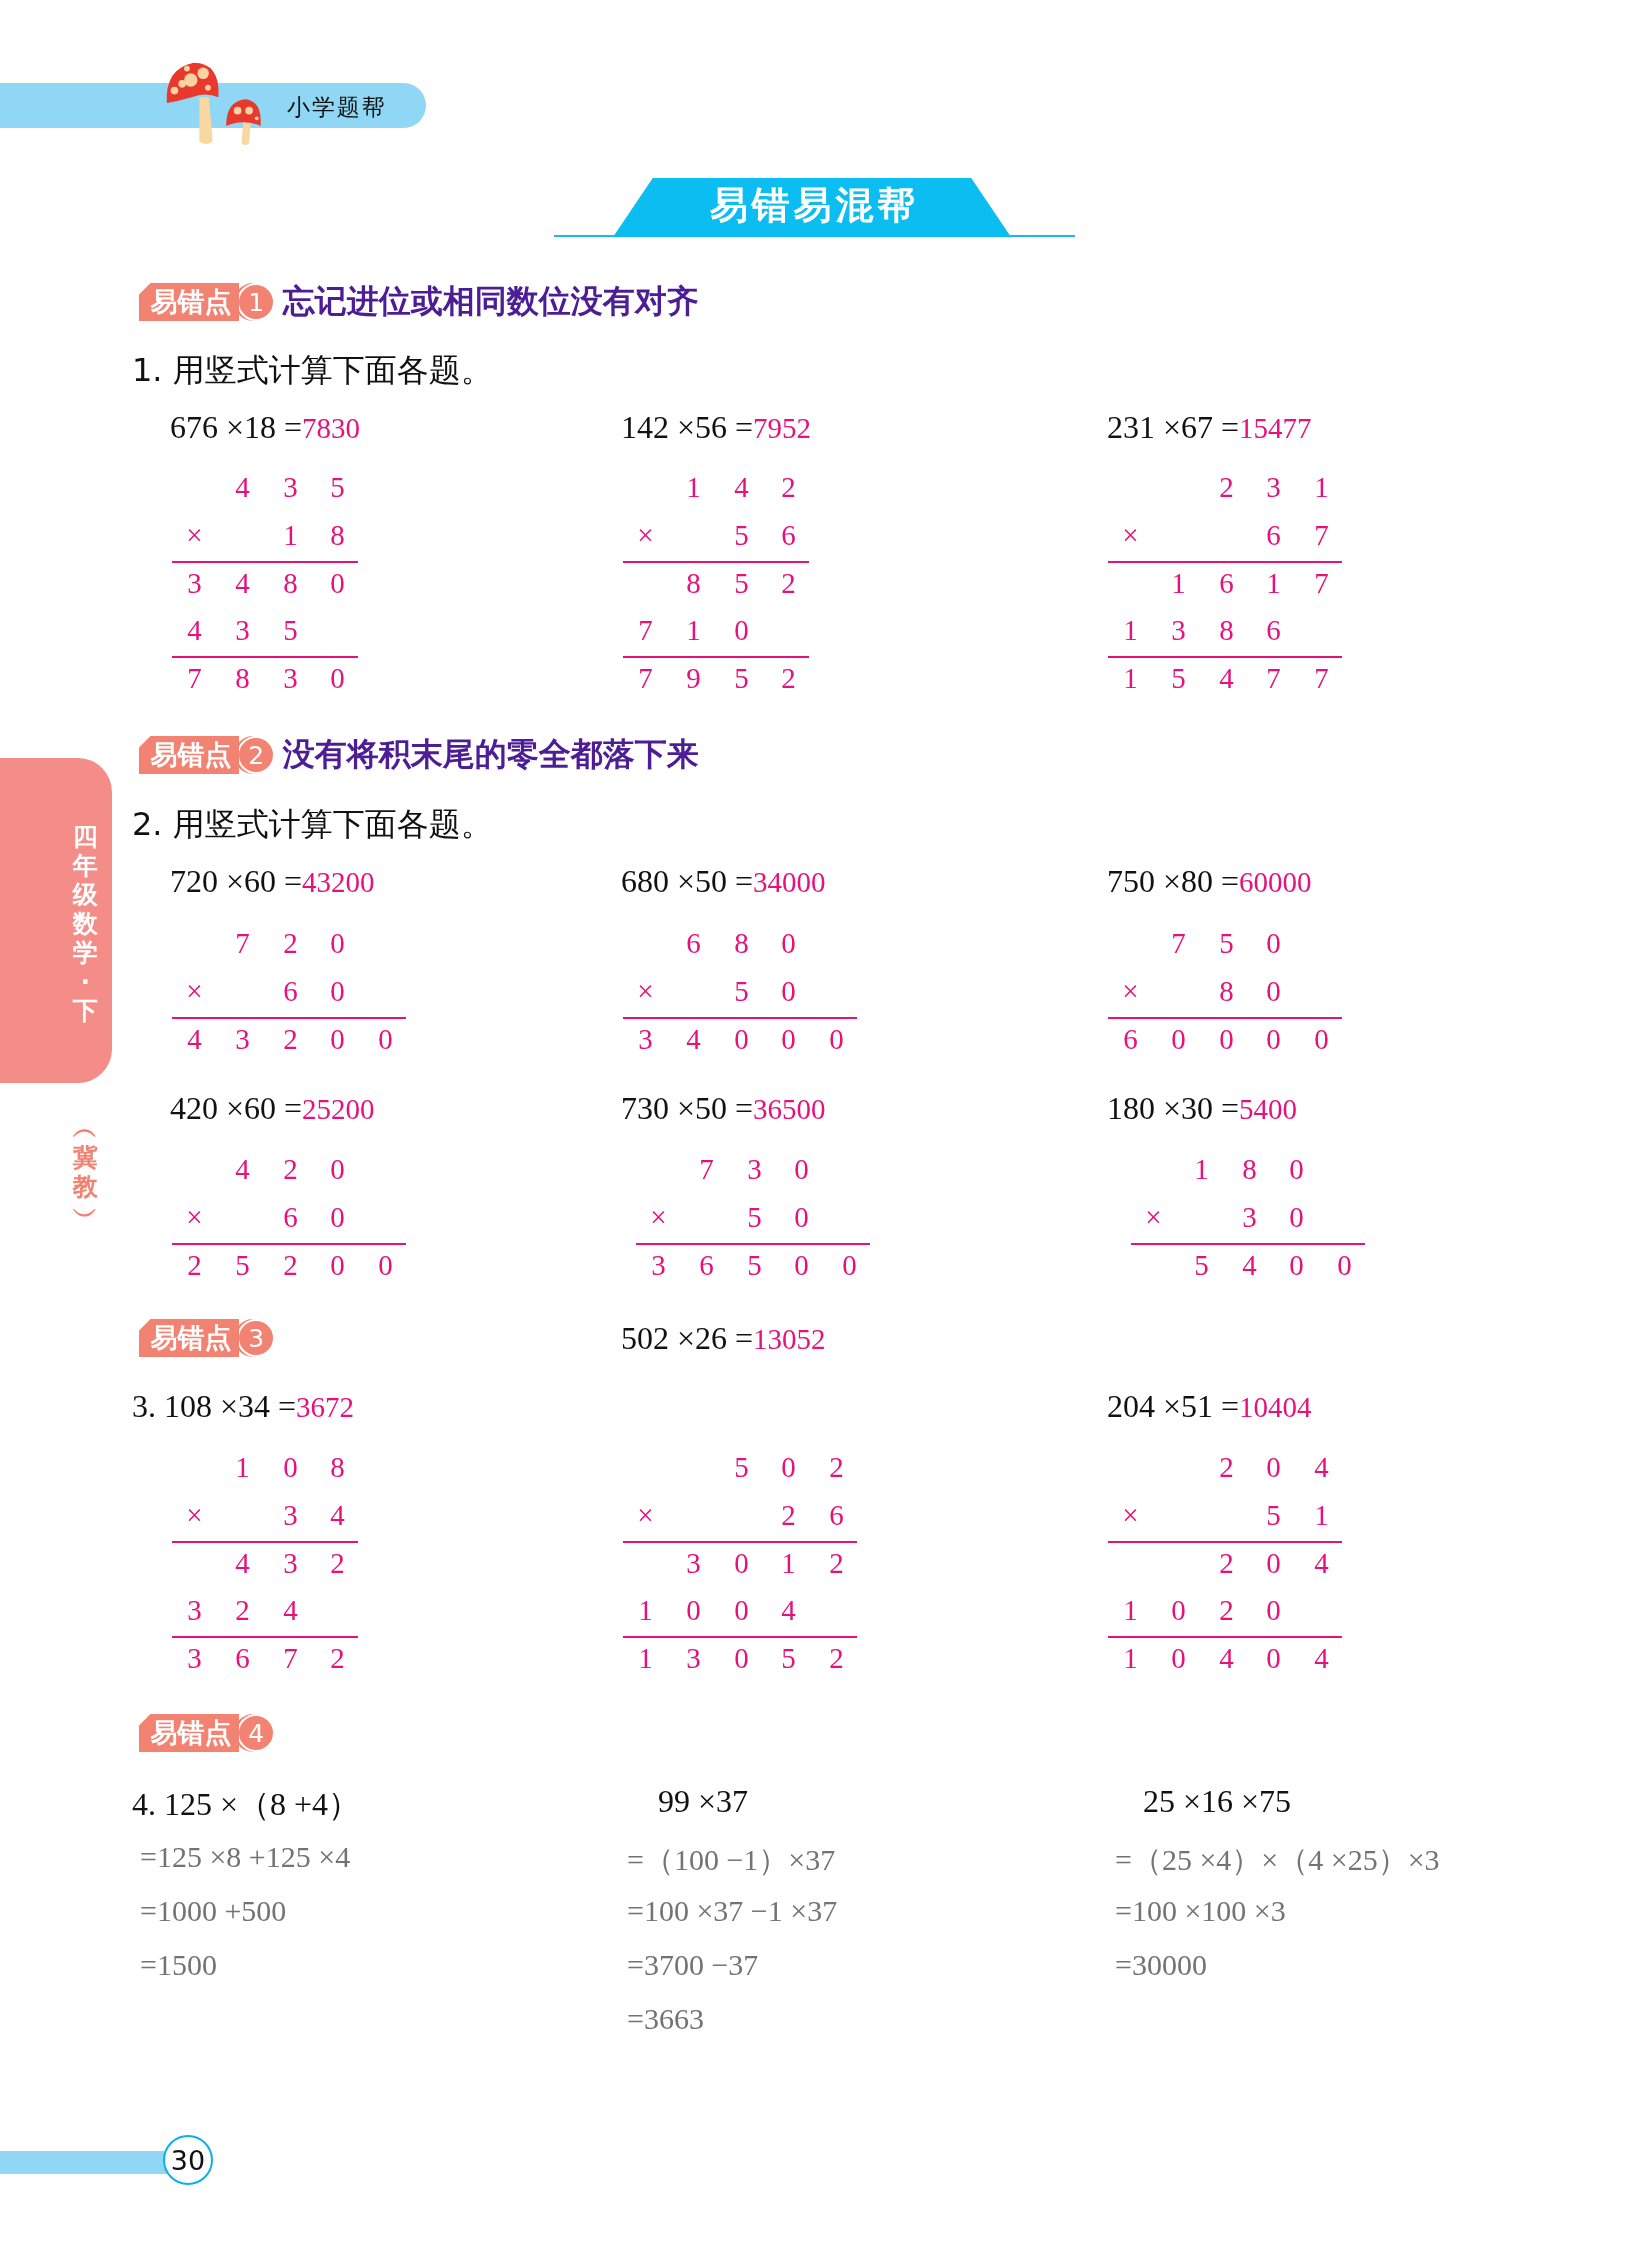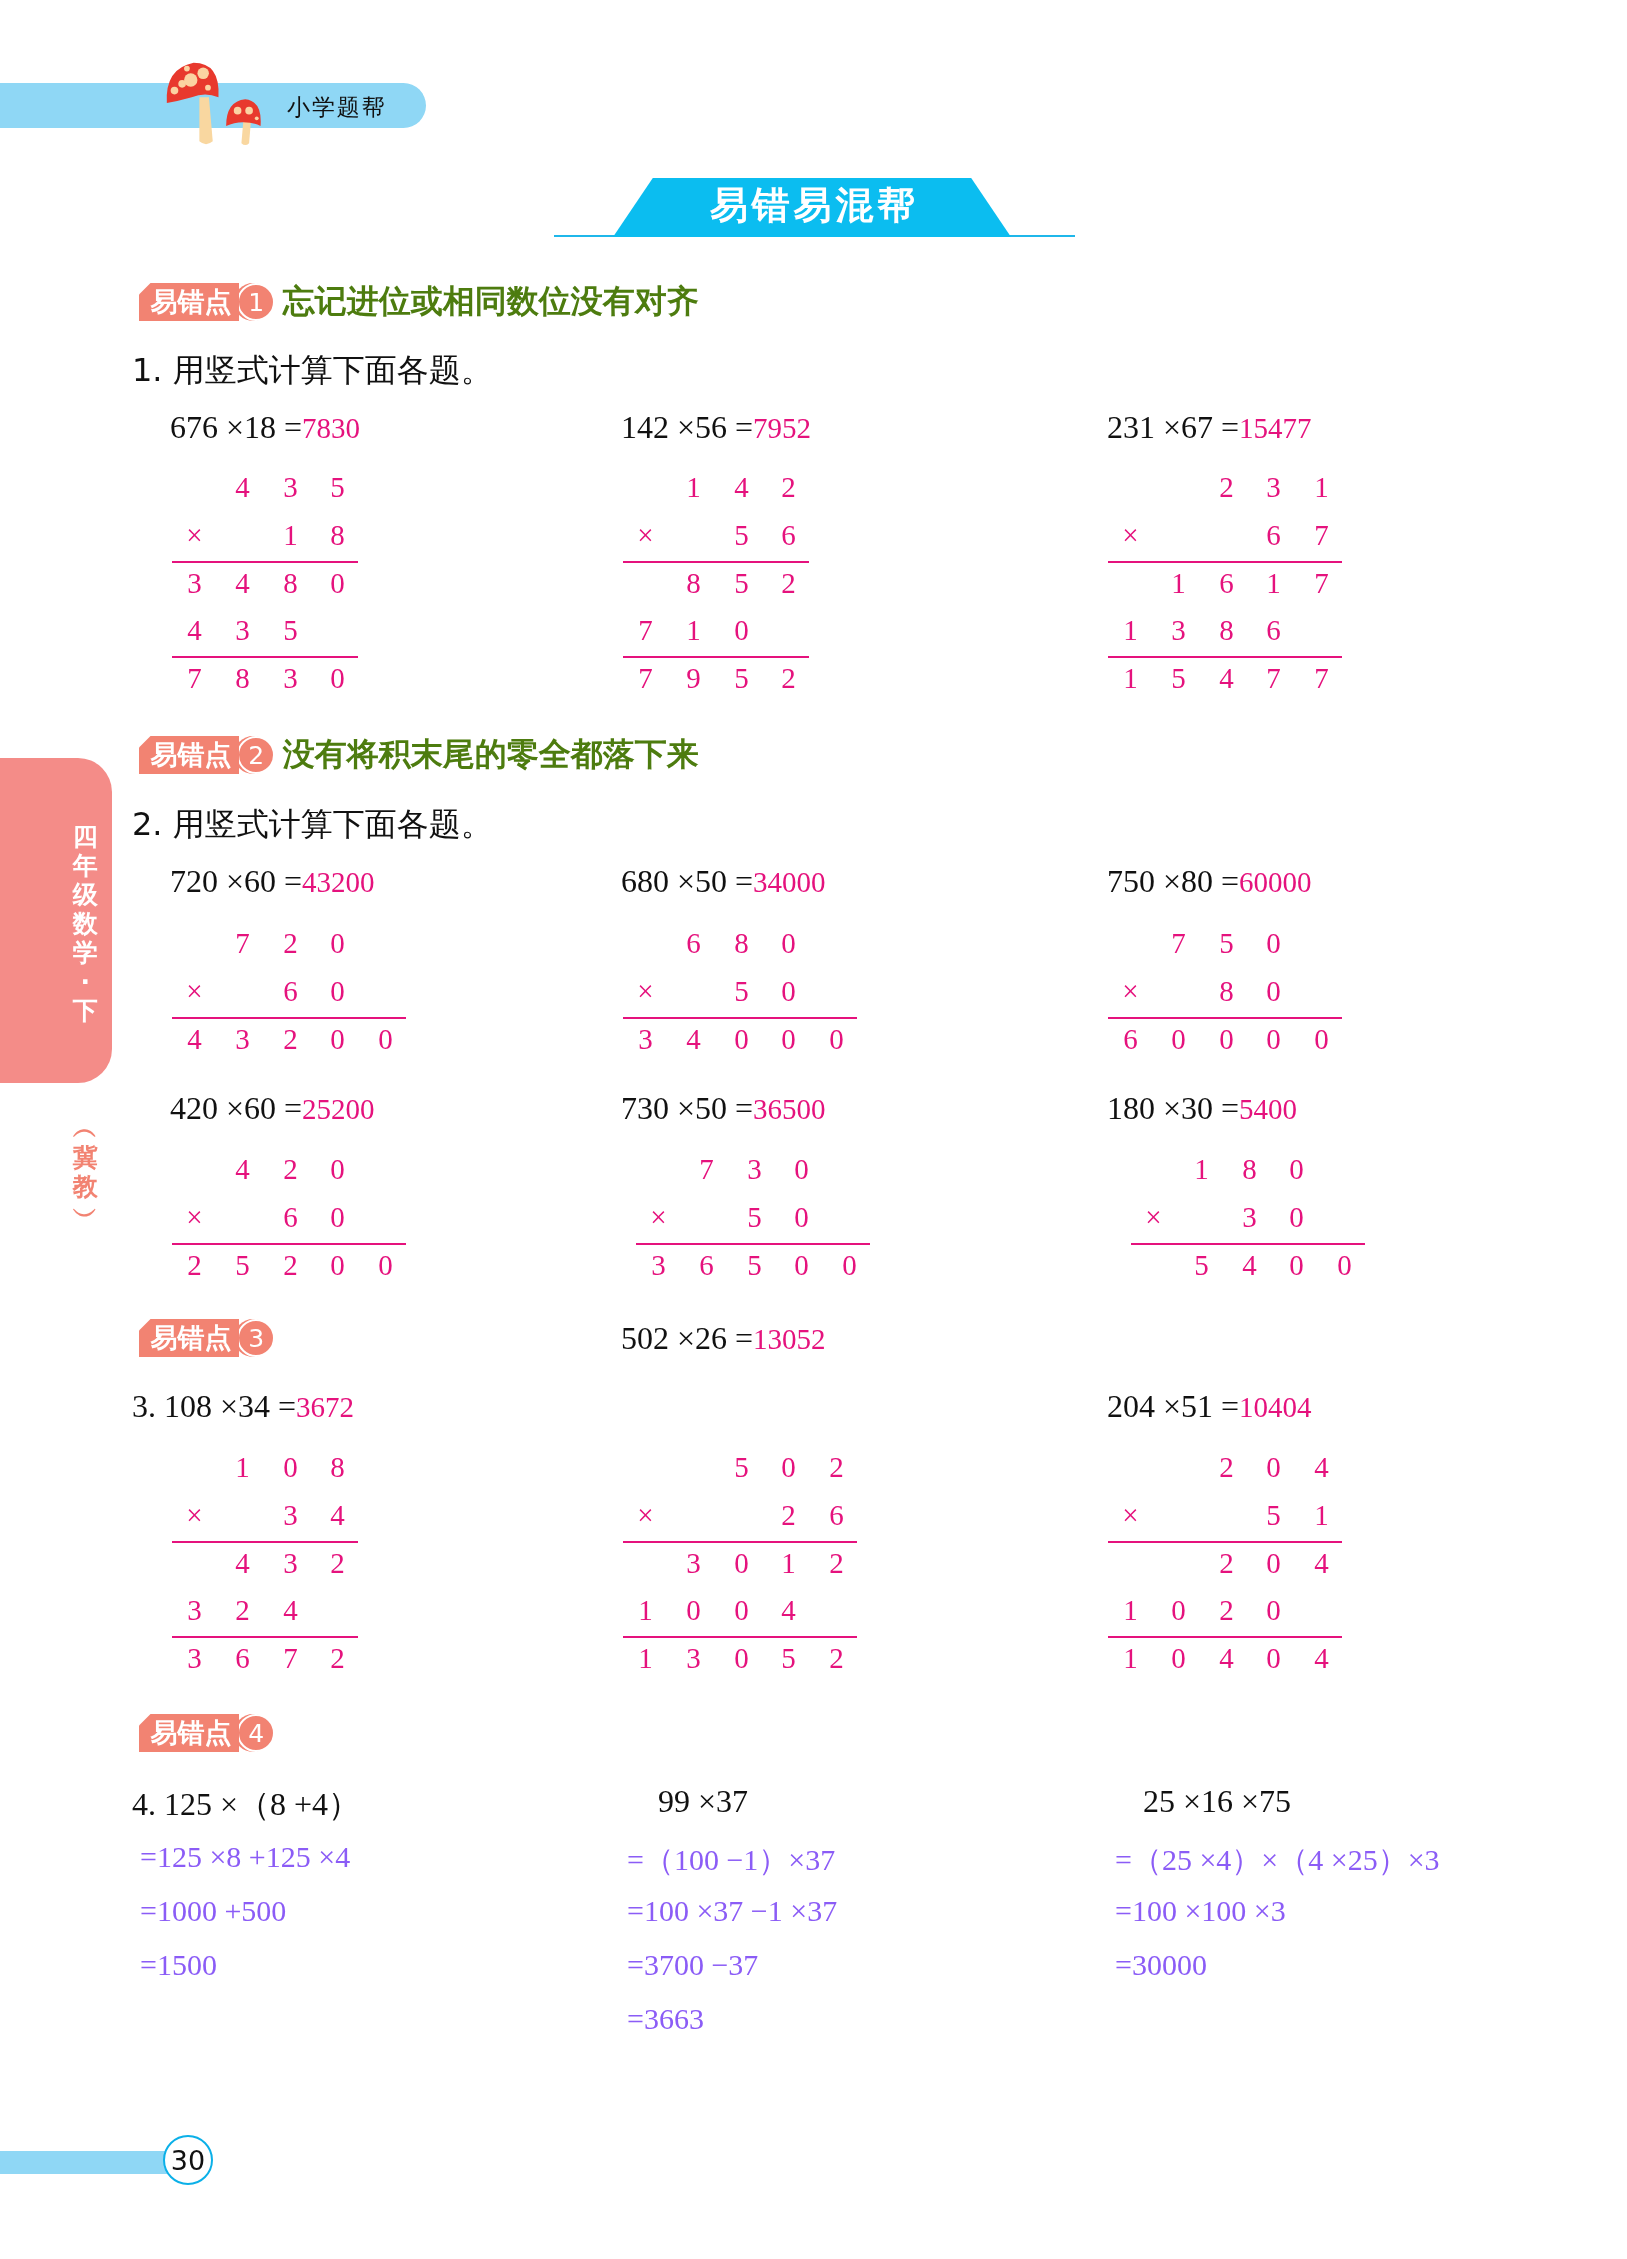--- a/index.html
+++ b/index.html
@@ -7,29 +7,29 @@
   .abs{position:absolute;}
   .hdr-bar{left:0;top:83px;width:426px;height:45px;background:#8fd7f5;border-radius:0 23px 23px 0;}
   .hdr-text{left:287px;top:92px;font-family:"DejaVu Sans",sans-serif;font-size:23px;color:#111;letter-spacing:1.9px;}
   .title-wrap{left:554px;top:172px;width:521px;height:65px;}
   .title-line{position:absolute;left:0;bottom:0;width:521px;height:1.9px;background:#1fb7ea;}
   .title-trap{position:absolute;left:59px;bottom:0;width:398px;height:59px;background:#0bbdf0;clip-path:polygon(10% 0,90% 0,100% 100%,0 100%);border-radius:7.6px 7.6px 0 0;}
   .title-text{position:absolute;left:0;width:521px;top:7.6px;text-align:center;color:#fff;font-family:"DejaVu Sans",sans-serif;font-weight:bold;font-size:38px;letter-spacing:3.8px;}
   .sec{height:38px;display:flex;align-items:center;}
   .badge{height:38px;display:flex;align-items:center;background:#f28372;color:#fff;font-family:"DejaVu Sans",sans-serif;font-weight:bold;font-size:27px;padding:0 7.6px 0 11.5px;clip-path:polygon(11.5px 0,100% 0,100% 100%,0 100%,0 11.5px);}
   .badge-num{width:34px;height:34px;border-radius:50%;background:#f28372;color:#fff;font-family:"DejaVu Sans",sans-serif;font-size:25px;display:flex;align-items:center;justify-content:center;margin-left:-1.9px;border:2.9px solid #fff;box-shadow:-2.9px 0 0 #f28372;}
-  .sec-title{margin-left:7.6px;font-family:"DejaVu Sans",sans-serif;font-weight:bold;font-size:32px;color:#4d7c0f;}
+  .sec-title{margin-left:7.6px;font-family:"DejaVu Sans",sans-serif;font-weight:bold;font-size:32px;color:#4c1d95;}
   .q{font-family:"DejaVu Sans",sans-serif;font-size:32px;color:#111;}
   .eq{font-size:32px;color:#111;white-space:nowrap;}
   .ans{color:#e5127d;font-size:29px;}
   .calc{color:#e5127d;font-size:29px;}
   .calc .row{position:absolute;left:0;height:38px;}
   .calc .d{position:absolute;width:29px;text-align:center;}
   .calc .hl{position:absolute;left:0;height:1.9px;background:#e5127d;}
-  .step{font-size:30px;color:#8b5cf6;white-space:nowrap;}
+  .step{font-size:30px;color:#737373;white-space:nowrap;}
   .side-tab{left:0;top:758px;width:112px;height:325px;background:#f48c88;border-radius:0 34px 34px 0;}
   .side-text{left:69px;top:822px;width:32.5px;color:#fff;font-family:"DejaVu Sans",sans-serif;font-weight:bold;font-size:25px;line-height:29px;text-align:center;}
   .side-sub{left:69px;top:1114px;width:32.5px;color:#f28372;font-family:"DejaVu Sans",sans-serif;font-weight:bold;font-size:25px;line-height:29px;text-align:center;}
   .foot-bar{left:0;top:2151px;width:177px;height:23px;background:#8fd7f5;}
   .page-num{left:163px;top:2135px;width:50px;height:50px;border:2.9px solid #0bb0e8;border-radius:50%;background:#fff;display:flex;align-items:center;justify-content:center;font-family:"DejaVu Sans",sans-serif;font-size:27px;color:#111;box-sizing:border-box;}
 </style>
 </head>
 <body>
 
 <div class="abs hdr-bar"></div>

